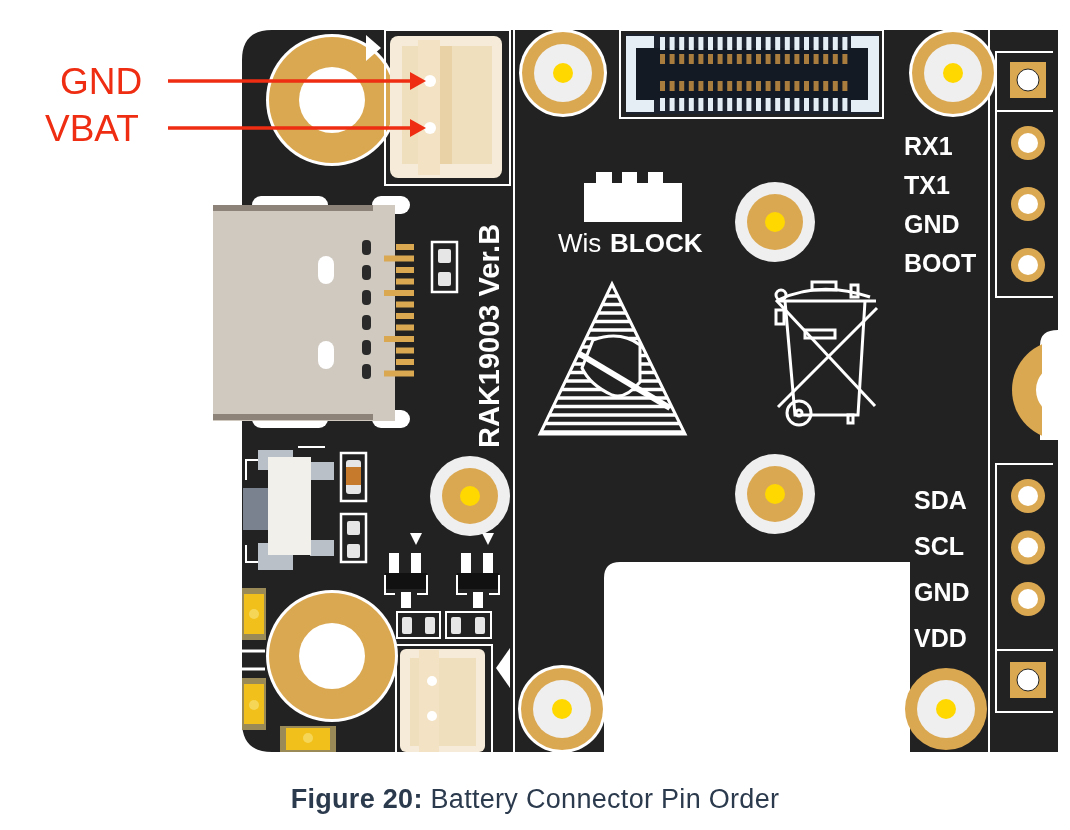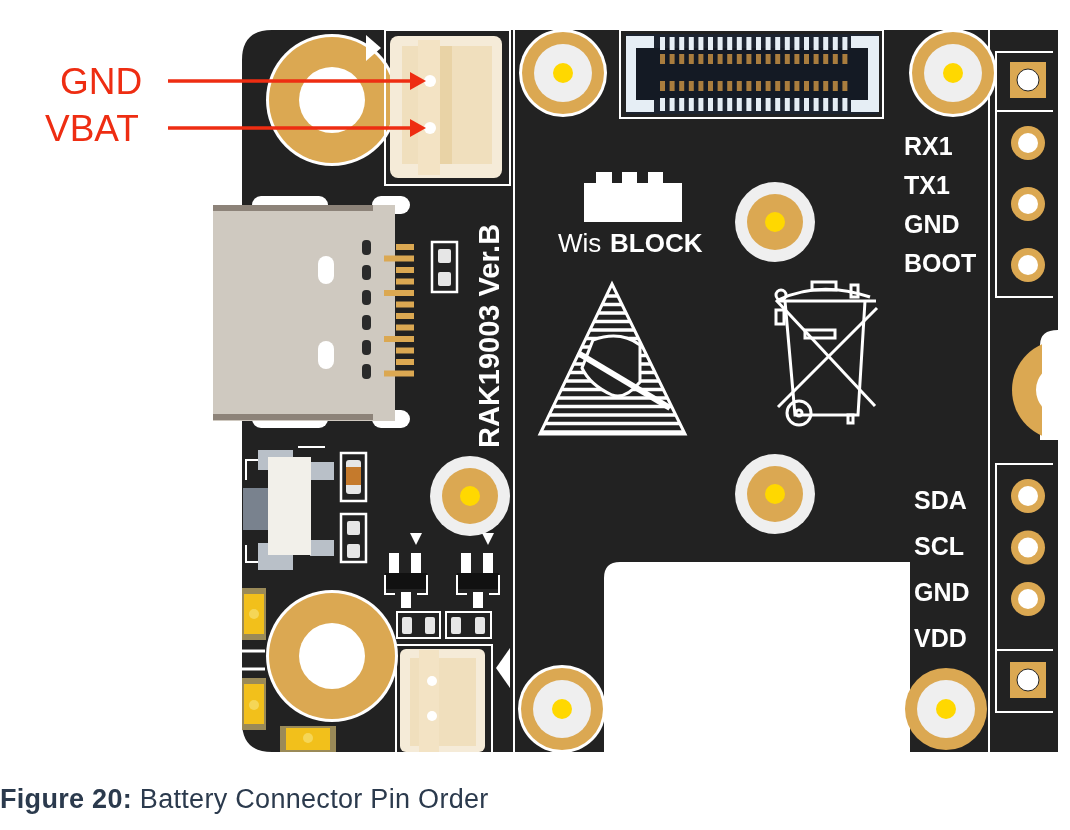--- a/index.html
+++ b/index.html
@@ -1,20 +1,20 @@
 <!DOCTYPE html>
 <html><head>
 <meta charset="utf-8">
 <style>
   html, body { margin: 0; padding: 0; background: #ffffff; }
   body { width: 1070px; height: 830px; position: relative; overflow: hidden; font-family: "Liberation Sans", sans-serif; }
   #figure { position: absolute; left: 0; top: 0; width: 1070px; height: 770px; }
   .silk { font-family: "Liberation Sans", sans-serif; font-weight: bold; fill: #ffffff; }
   .callout { font-family: "Liberation Sans", sans-serif; fill: #ee2d12; font-size: 37px; }
-  #caption { position: absolute; left: 0; top: 784px; width: 1070px; font-size: 27px; color: #2b3a4d; font-family: "Liberation Sans", sans-serif; letter-spacing: 0.3px; }
+  #caption { position: absolute; left: 0; top: 784px; width: 1070px; text-align: center; font-size: 27px; color: #2b3a4d; font-family: "Liberation Sans", sans-serif; letter-spacing: 0.3px; }
   #caption b { font-weight: bold; }
 </style>
 </head>
 <body>
 
 <svg id="figure" viewBox="0 0 1070 770" xmlns="http://www.w3.org/2000/svg">
 
   <path d="M272,30 H1058 V330 Q1040,330 1040,345 V440 L1058,440 V752 H910 V562 Q910,562 900,562 H620 Q604,562 604,578 V752 H272 Q242,752 242,722 V60 Q242,30 272,30 Z" fill="#222222"></path>
 
   <line x1="514" y1="30" x2="514" y2="752" stroke="#ffffff" stroke-width="2"></line>

